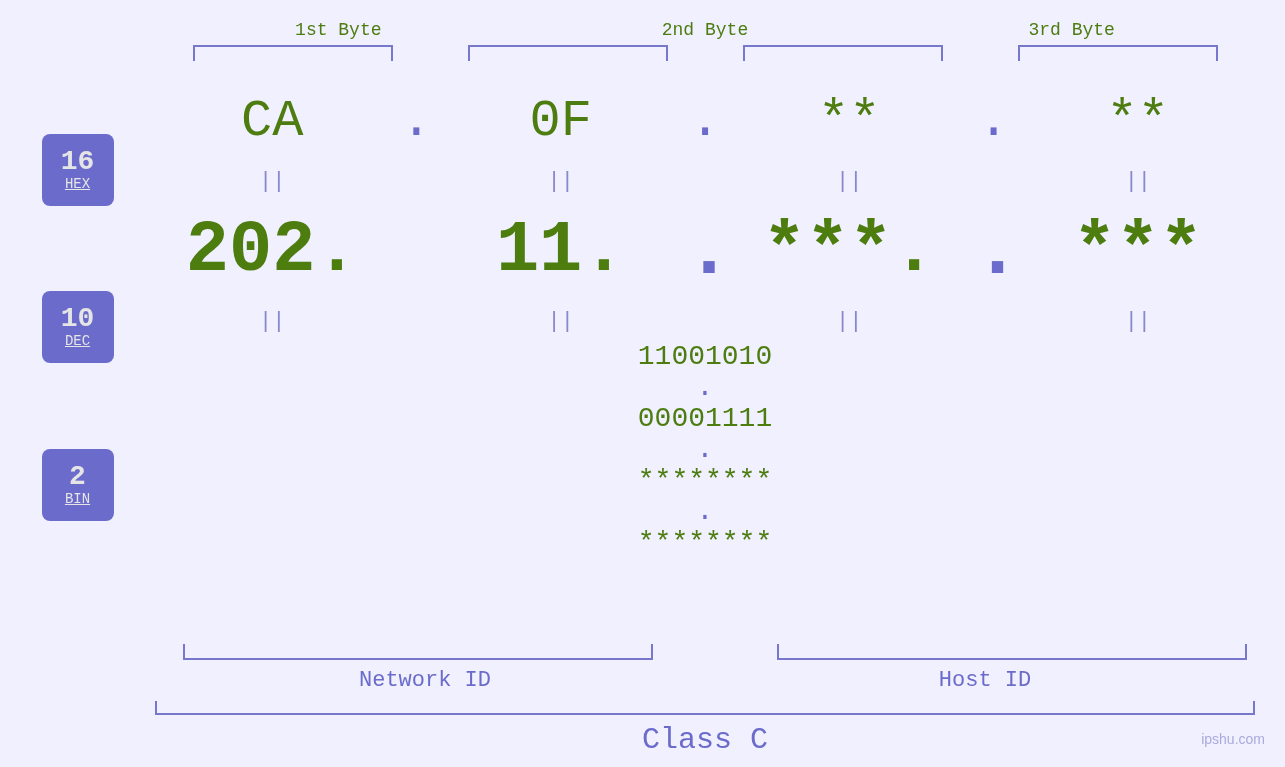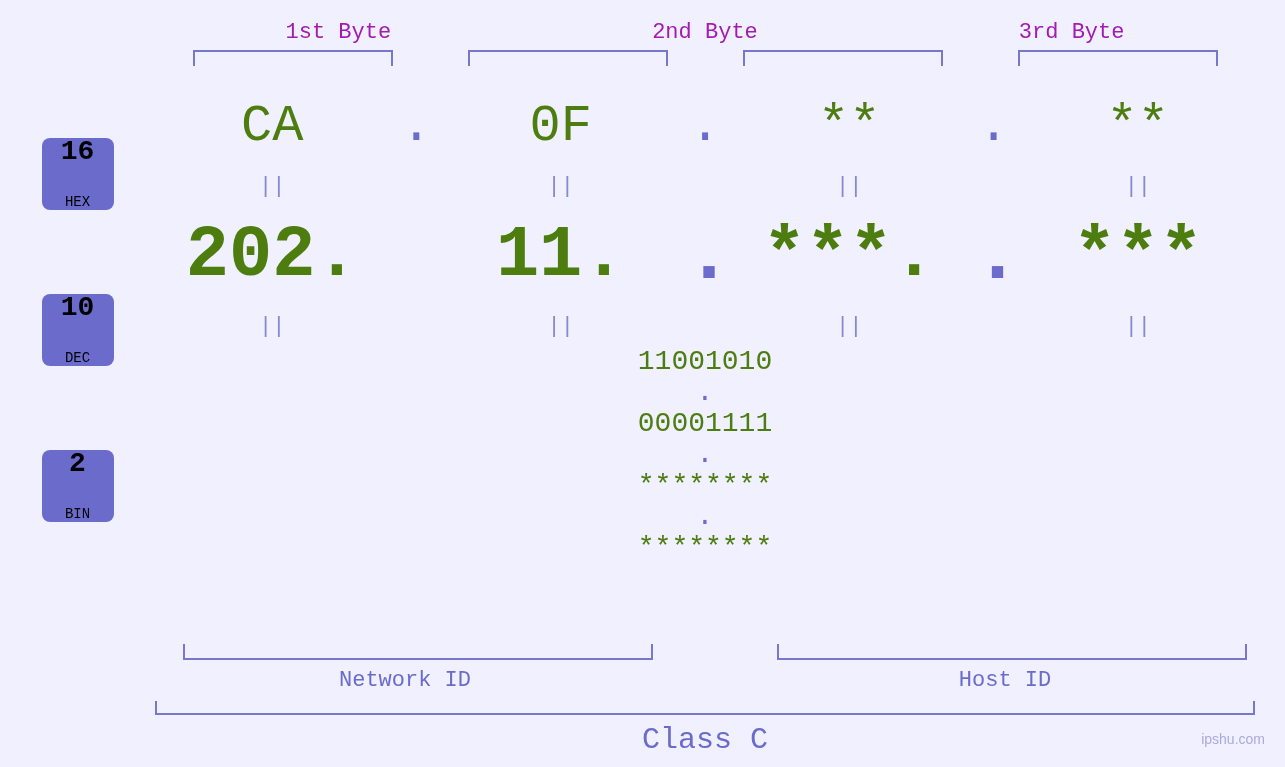--- a/index.html
+++ b/index.html
@@ -26,22 +26,22 @@
     .header-row {
       display: flex;
       margin-left: 155px;
       margin-top: 20px;
       margin-bottom: 0px;
       justify-content: space-around;
       padding-right: 30px;
     }
 
     .byte-label {
-      color: #a21caf;
-      font-size: 22px;
+      color: #4d7c0f;
+      font-size: 18px;
       font-family: 'Courier New', Courier, monospace;
       text-align: center;
       width: 220px;
     }
 
     
     .brackets-row {
       display: flex;
       margin-left: 155px;
       padding-right: 30px;
@@ -69,39 +69,40 @@
       width: 155px;
       display: flex;
       flex-direction: column;
       align-items: center;
       justify-content: space-around;
       padding: 20px 0 80px 0;
     }
 
     .badge {
       background: #6b6bcc;
-      color: #000000;
+      color: #e5e5e5;
       width: 72px;
       height: 72px;
       display: flex;
       flex-direction: column;
       align-items: center;
-      justify-content: space-between;
+      justify-content: center;
       border-radius: 8px;
     }
 
     .badge-number {
       font-size: 28px;
       font-weight: bold;
       line-height: 1;
     }
 
     .badge-label {
       font-size: 14px;
       margin-top: 0;
+      text-decoration: underline;
     }
 
     
     .values-area {
       flex: 1;
       display: flex;
       flex-direction: column;
       padding-right: 30px;
     }
 
@@ -204,21 +205,21 @@
       width: 480px;
       height: 16px;
       border-bottom: 2px solid #7777cc;
       border-left: 2px solid #7777cc;
       border-right: 2px solid #7777cc;
       margin-left: 10px;
     }
 
     .section-labels-row {
       display: flex;
-      justify-content: space-between;
+      justify-content: center;
       margin-top: 8px;
       padding: 0 10px;
     }
 
     .section-label {
       color: #6b6bcc;
       font-size: 22px;
       font-family: 'Courier New', Courier, monospace;
       text-align: center;
       width: 480px;

